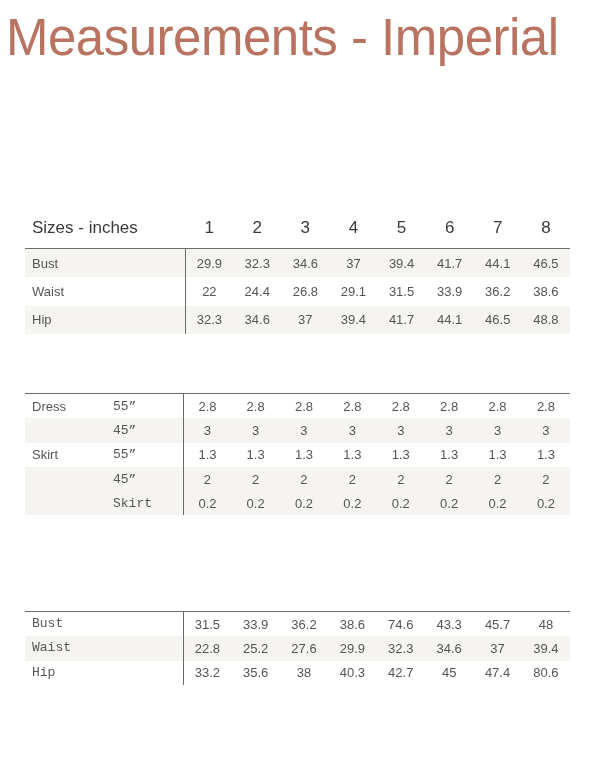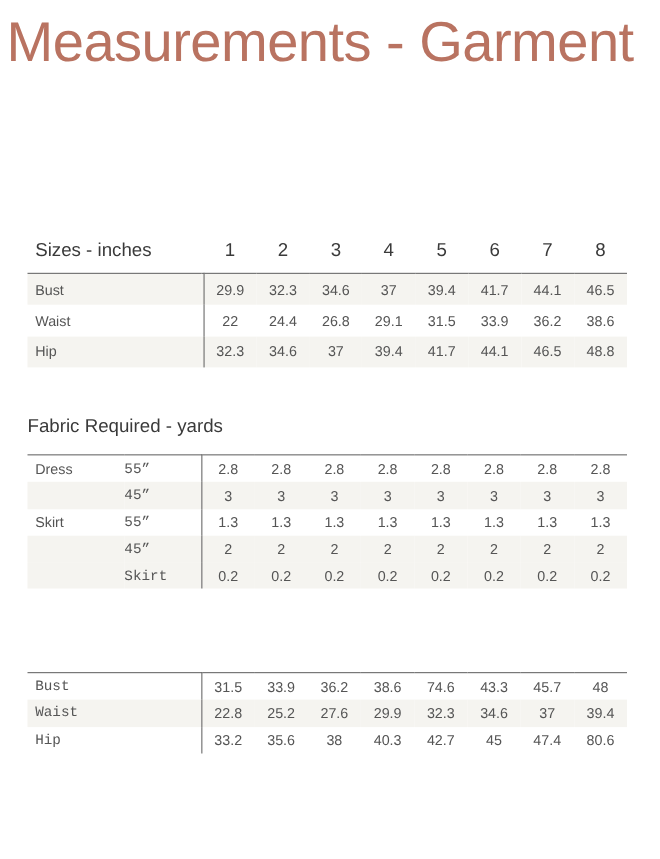--- a/index.html
+++ b/index.html
@@ -17,21 +17,21 @@
   td.div { border-right:1.5px solid #6a6a6a;font-family:Liberation Mono, monospace; }
   tbody tr:first-child td { border-top:1.5px solid #6a6a6a;margin-top:24px; }
   .sizes-head td { font-size:17px; color:#3a3a3a; height:40px; }
   .sizes-head td.num { font-size:17px; }
   .sub { display:block; font-size:10.5px; color:#555; line-height:11px; }
   .lbl2 { line-height:14px; }
 </style>
 </head>
 <body>
 
-<div class="title">Measurements - Garment</div>
+<div class="title">Measurements - Imperial</div>
 
 <div class="section" style="top:208px;">
   <table>
     <colgroup>
         <col style="width:158px">
         <col style="width:2px">
         <col span="8" style="width:48.1px">
       </colgroup>
     <thead>
       <tr class="sizes-head">
@@ -82,21 +82,20 @@
           <td class="num">41.7</td>
           <td class="num">44.1</td>
           <td class="num">46.5</td>
           <td class="num">48.8</td>
         </tr>
       </tbody>
   </table>
 </div>
 
 <div class="section" style="top:378px;">
-  <div class="sec-head">Fabric Required - yards</div>
   <table style="margin-top:15px;">
     <colgroup>
         <col style="width:88px">
         <col style="width:70px">
         <col span="8" style="width:48.4px">
       </colgroup>
     <tbody id="fabric-body">
         <tr>
           <td class="lbl">Dress</td>
           <td class="div">55”</td>

